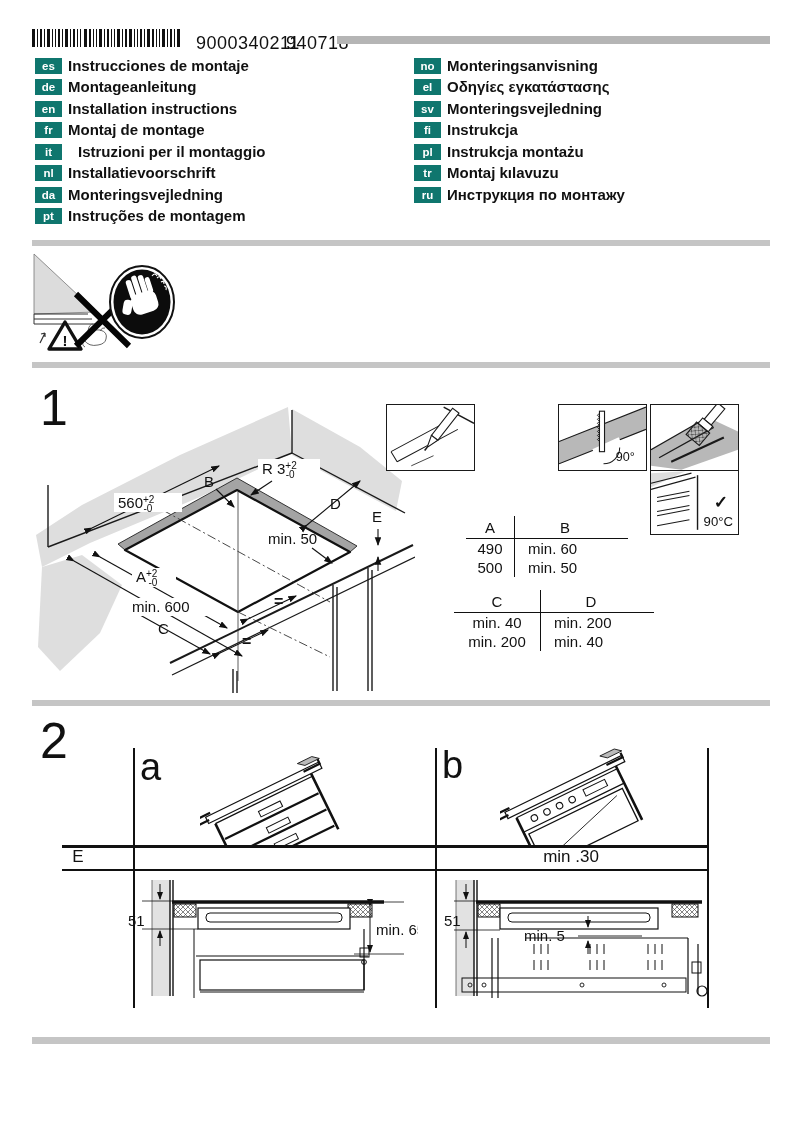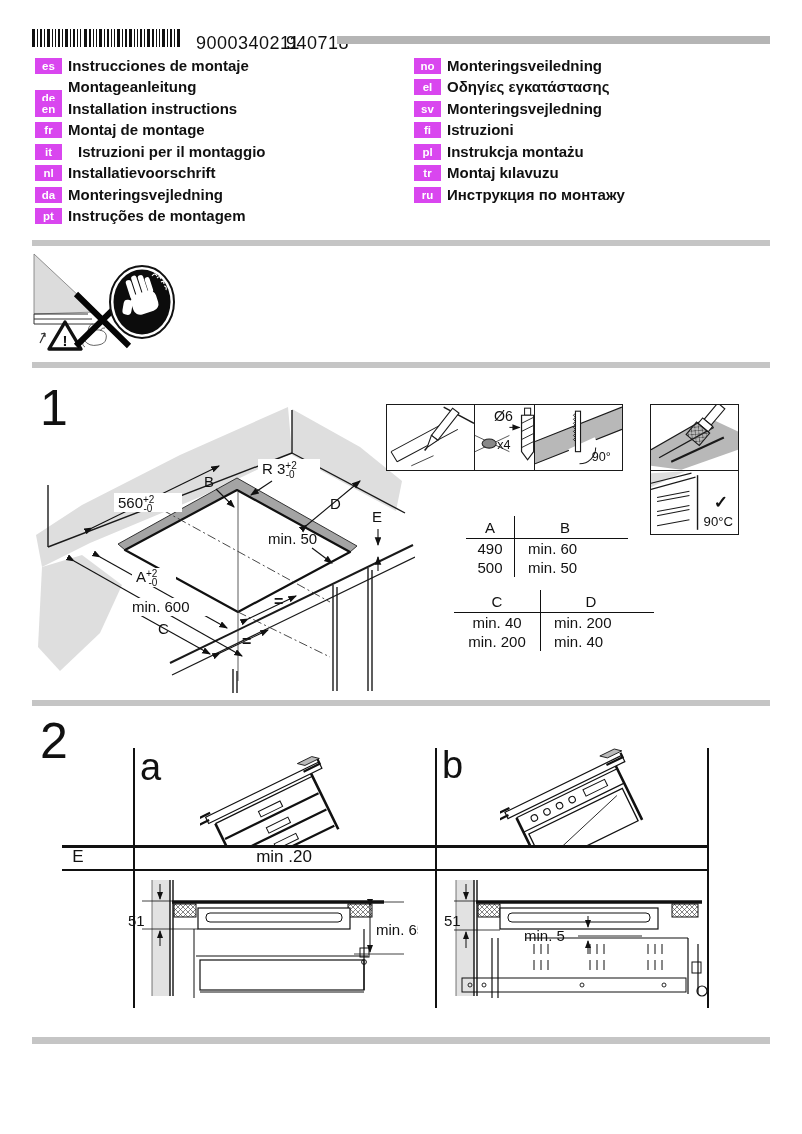--- a/index.html
+++ b/index.html
@@ -1,20 +1,20 @@
 <!DOCTYPE html>
 <html><head>
 <meta charset="utf-8">
 <style>
   html,body{margin:0;padding:0;background:#fff;}
   .page{position:relative;width:802px;height:1134px;background:#fff;overflow:hidden;
         font-family:"Liberation Sans",sans-serif;color:#111;}
   .abs{position:absolute;}
   .divider{position:absolute;left:32px;width:738px;height:6px;background:#c5c5c5;}
-  .lang-badge{position:absolute;width:27px;height:16px;background:#d946ef;color:#fff;
+  .lang-badge{position:absolute;width:27px;height:16px;background:#0f766e;color:#fff;
         font-size:11.5px;font-weight:bold;text-align:center;line-height:16px;}
   .lang-title{position:absolute;font-size:15px;font-weight:bold;white-space:nowrap;}
   .code-num{position:absolute;font-size:18px;letter-spacing:.5px;}
   .big-num{position:absolute;font-size:50px;font-weight:500;line-height:1;}
   .panel{position:absolute;width:89px;height:67px;border:1.6px solid #1a1a1a;background:#fff;box-sizing:border-box;}
   .dim-table{position:absolute;font-size:15px;}
   .dim-table .tr{display:flex;}
   .dim-table .thead{border-bottom:1.5px solid #111;}
   .dim-table .c1{border-right:1.3px solid #111;display:flex;align-items:center;justify-content:center;height:22px;}
   .dim-table .c2{display:flex;align-items:center;height:22px;padding-left:13px;}
@@ -86,43 +86,43 @@
       <rect x="145" width="3" height="18"></rect>
     </g>
   </svg>
   <div class="code-num" style="left:196px;top:33px">9000340211</div>
   <div class="code-num" style="left:286px;top:33px">940718</div>
   <div class="abs" style="left:337px;top:36px;width:433px;height:8px;background:#b5b5b5"></div>
 
   <div>
     <div class="lang-badge" style="left:35px;top:58px">es</div>
     <div class="lang-title" style="left:68px;top:57px">Instrucciones de montaje</div>
-    <div class="lang-badge" style="left:35px;top:90px">de</div>
+    <div class="lang-badge" style="left:35px;top:79px">de</div>
     <div class="lang-title" style="left:68px;top:78px">Montageanleitung</div>
     <div class="lang-badge" style="left:35px;top:101px">en</div>
     <div class="lang-title" style="left:68px;top:100px">Installation instructions</div>
     <div class="lang-badge" style="left:35px;top:122px">fr</div>
     <div class="lang-title" style="left:68px;top:121px">Montaj de montage</div>
     <div class="lang-badge" style="left:35px;top:144px">it</div>
     <div class="lang-title" style="left:78px;top:143px">Istruzioni per il montaggio</div>
     <div class="lang-badge" style="left:35px;top:165px">nl</div>
     <div class="lang-title" style="left:68px;top:164px">Installatievoorschrift</div>
     <div class="lang-badge" style="left:35px;top:187px">da</div>
     <div class="lang-title" style="left:68px;top:186px">Monteringsvejledning</div>
     <div class="lang-badge" style="left:35px;top:208px">pt</div>
     <div class="lang-title" style="left:68px;top:207px">Instruções de montagem</div>
 
     <div class="lang-badge" style="left:414px;top:58px">no</div>
-    <div class="lang-title" style="left:447px;top:57px">Monteringsveiledning</div>
+    <div class="lang-title" style="left:447px;top:57px">Monteringsanvisning</div>
     <div class="lang-badge" style="left:414px;top:79px">el</div>
     <div class="lang-title" style="left:447px;top:78px">Οδηγίες εγκατάστασης</div>
     <div class="lang-badge" style="left:414px;top:101px">sv</div>
     <div class="lang-title" style="left:447px;top:100px">Monteringsvejledning</div>
     <div class="lang-badge" style="left:414px;top:122px">fi</div>
-    <div class="lang-title" style="left:447px;top:121px">Istruzioni</div>
+    <div class="lang-title" style="left:447px;top:121px">Instrukcja</div>
     <div class="lang-badge" style="left:414px;top:144px">pl</div>
     <div class="lang-title" style="left:447px;top:143px">Instrukcja montażu</div>
     <div class="lang-badge" style="left:414px;top:165px">tr</div>
     <div class="lang-title" style="left:447px;top:164px">Montaj kılavuzu</div>
     <div class="lang-badge" style="left:414px;top:187px">ru</div>
     <div class="lang-title" style="left:447px;top:186px">Инструкция по монтажу</div>
   </div>
 
   <div class="divider" style="top:240px"></div>
 
@@ -221,36 +221,21 @@
       <path d="M56,2 L86,18" stroke="#1a1a1a" stroke-width="1.5" fill="none"></path>
       <path d="M4,46 L56,18 M10,56 L70,24 M4,46 L10,56" stroke="#1a1a1a" stroke-width="1" fill="none"></path>
       <path d="M46,50 L24,60" stroke="#1a1a1a" stroke-width="0.8" fill="none"></path>
       <g transform="rotate(38 52 26)">
         <rect x="48" y="0" width="8" height="34" fill="#fff" stroke="#1a1a1a" stroke-width="1.1"></rect>
         <polygon points="48,34 56,34 52,46" fill="#fff" stroke="#1a1a1a" stroke-width="1.1"></polygon>
         <path d="M52,46 L52,50" stroke="#1a1a1a" stroke-width="1.6"></path>
       </g>
     </svg>
   </div>
-  <div class="panel" style="left:474px;top:404px">
-    <svg width="100%" height="100%" viewBox="0 0 86 64">
-      <text x="28" y="16" font-size="14" text-anchor="middle">Ø6</text>
-      <g stroke="#1a1a1a" fill="#fff">
-        <rect x="49" y="3" width="6" height="7" stroke-width="1"></rect>
-        <path d="M46,10 h12 v36 l-6,8 l-6,-8 z" stroke-width="1.2"></path>
-        <path d="M46,18 L58,12 M46,26 L58,20 M46,34 L58,28 M46,42 L58,36" stroke-width="0.9" fill="none"></path>
-      </g>
-      <path d="M34,22 L44,22" stroke="#111" stroke-width="1" marker-end="url(#ah)" fill="none"></path>
-      <path d="M74,22 L62,22" stroke="#111" stroke-width="1" marker-end="url(#ah)" fill="none"></path>
-      <path d="M0,30 L34,46 M0,46 L34,30" stroke="#333" stroke-width="0.8" fill="none"></path>
-      <ellipse cx="14" cy="38" rx="7" ry="4.5" fill="#888" stroke="#222"></ellipse>
-      <text x="22" y="43" font-size="12.5">x4</text>
-    </svg>
-  </div>
-  <div class="panel" style="left:534px;top:404px">
+  <div class="panel" style="left:558px;top:404px">
     <svg width="100%" height="100%" viewBox="0 0 86 64">
       <polygon points="0,36 86,2 86,24 0,58" fill="#b8b8b8"></polygon>
       <path d="M0,36 L86,2 M0,58 L86,24" stroke="#1a1a1a" stroke-width="1.2" fill="none"></path>
       <path d="M34,46 L60,34" stroke="#fff" stroke-width="5" fill="none"></path>
       <g>
         <rect x="40" y="6" width="5" height="40" fill="#fff" stroke="#1a1a1a" stroke-width="1.1"></rect>
         <polyline points="40,8 38,10 40,12 38,14 40,16 38,18 40,20 38,22 40,24 38,26 40,28 38,30 40,32 38,34 40,36" stroke="#1a1a1a" stroke-width="0.9" fill="none"></polyline>
       </g>
       <path d="M44,58 A16,16 0 0 0 60,42" stroke="#1a1a1a" stroke-width="1" fill="none"></path>
       <text x="56" y="55" font-size="12.5">90°</text>
@@ -349,21 +334,21 @@
       <circle cx="58" cy="0" r="3.2" stroke-width="1.1"></circle>
       <rect x="72" y="-4" width="24" height="7" stroke-width="1"></rect>
       <rect x="4" y="12" width="104" height="36" stroke-width="1.3"></rect>
       <path d="M8,44 L100,16" stroke-width="0.8"></path>
     </g>
   </svg>
 
   <div class="hline" style="left:62px;top:845px;width:646px;height:2.5px"></div>
   <div class="hline" style="left:62px;top:869px;width:646px;height:1.6px"></div>
   <div class="e-label" style="left:66px;top:847px;width:24px;text-align:center">E</div>
-  <div class="e-label" style="left:135px;top:847px;width:298px;text-align:center">min .20</div>
+  <div class="e-label" style="left:437px;top:847px;width:268px;text-align:center">min .30</div>
 
   <svg class="abs" style="left:118px;top:872px" width="300" height="136" viewBox="0 0 300 136">
     <rect x="34" y="8" width="18" height="116" fill="#e2e2e2"></rect>
     <path d="M34,8 V124" stroke="#555" stroke-width="0.8" fill="none"></path>
     <path d="M52,8 V124 M55,8 V124" stroke="#111" stroke-width="1.4" fill="none"></path>
     <path d="M54,30 H266" stroke="#111" stroke-width="3.6" fill="none"></path>
     <rect x="56" y="32" width="22" height="13" fill="url(#xh)" stroke="#111" stroke-width="1"></rect>
     <rect x="230" y="32" width="24" height="13" fill="url(#xh)" stroke="#111" stroke-width="1"></rect>
     <rect x="80" y="36" width="152" height="21" fill="#fff" stroke="#111" stroke-width="1.2"></rect>
     <rect x="88" y="41" width="136" height="9" rx="4" fill="#fff" stroke="#111" stroke-width="1"></rect>

